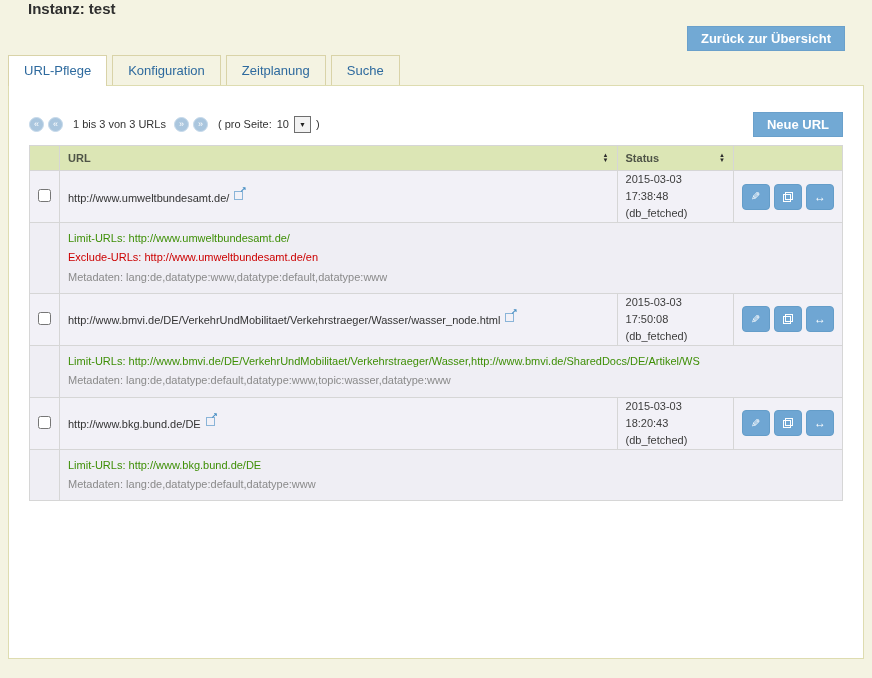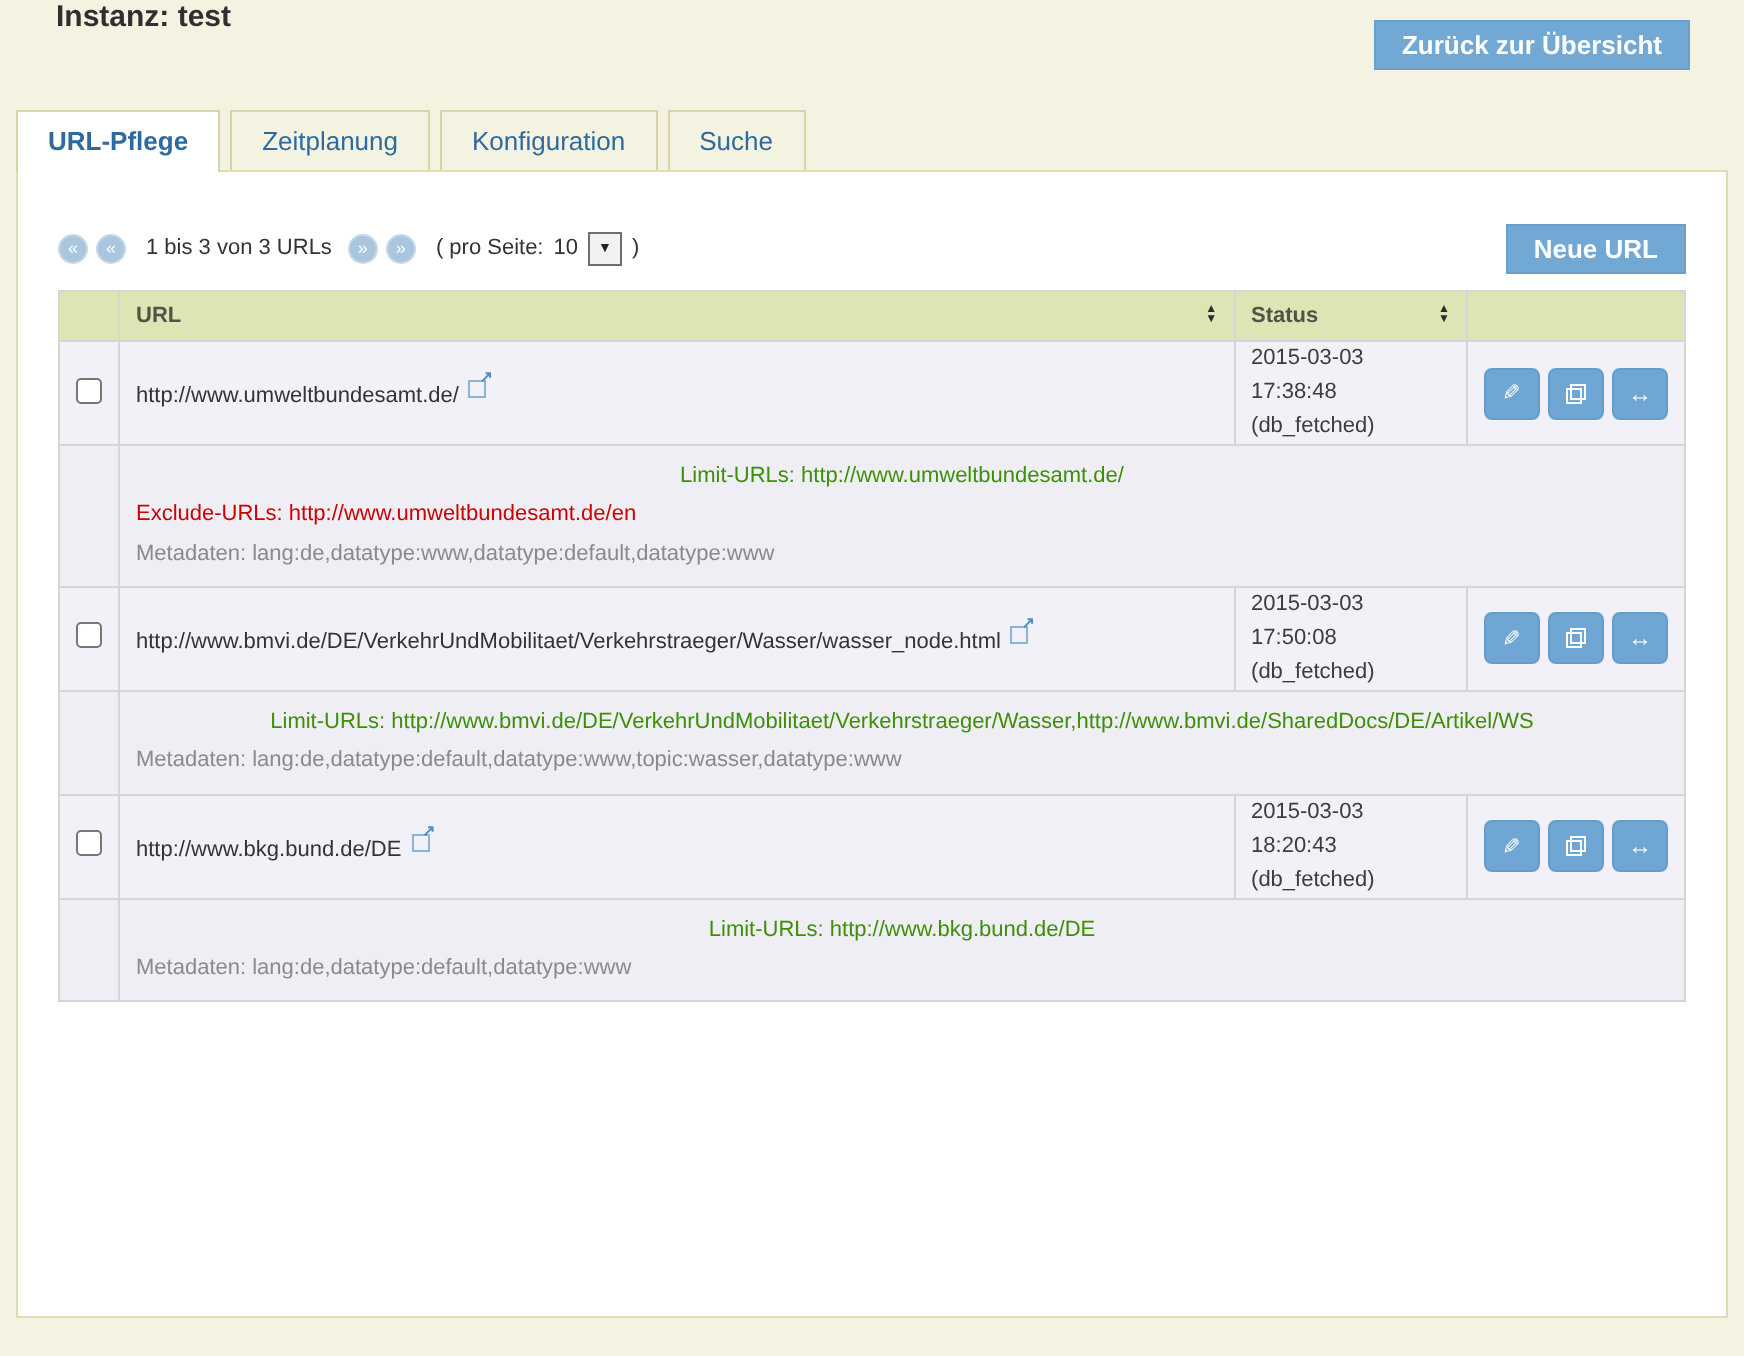--- a/index.html
+++ b/index.html
@@ -11,29 +11,29 @@
     font-size: 11px;
   }
   
   .header { position: relative; padding: 0 28px 10px; height: 46px; }
   .page-title { font-size: 15px; font-weight: bold; color: #2f2f2f; }
   .btn-blue {
     background: #72a9d4; color: #fff; font-weight: bold; font-size: 13px;
     border: 1px solid #6aa0cb; padding: 4px 13px; cursor: pointer;
     font-family: "Liberation Sans", sans-serif;
   }
-  .back-btn { position: absolute; right: 27px; top: 10px; margin-left: 28px; }
+  .back-btn { position: absolute; right: 27px; top: 26px; margin-left: 28px; }
   
   .tabs { display: flex; gap: 5px; padding-left: 8px; margin-top: 9px; position: relative; z-index: 2; }
   .tab {
     border: 1px solid #d9d3a8; border-bottom: none;
     padding: 7px 15px 6px; font-size: 13px; color: #2e6a9e;
     background: #f4f3e2; cursor: pointer; white-space: nowrap;
   }
-  .tab.active { background: #fff; margin-bottom: -1px; padding-bottom: 8px; border-color: #d9d3a8; font-weight: bold; }
+  .tab.active { background: #fff; margin-bottom: -1px; padding-bottom: 8px; border-color: #d9d3a8; }
   
   .panel {
     margin: 0 8px; background: #fff; border: 1px solid #dedcb0;
     padding: 22px 20px 18px; min-height: 574px; position: relative; z-index: 1;
   }
   
   fieldset.filter {
     border: 1px solid #b9b9b9; border-radius: 3px;
     padding: 6px 14px 16px; margin-bottom: 22px;
   }
@@ -89,39 +89,39 @@
     background: #6fa6d3; color: #fff; cursor: pointer; position: relative;
     display: inline-flex; align-items: center; justify-content: center;
     font-family: "Liberation Sans", sans-serif;
   }
   .icon-pencil { font-size: 11px; transform: scaleX(-1); display: inline-block; }
   .icon-arrows { font-size: 12px; font-weight: bold; }
   .icon-copy { display: inline-block; width: 10px; height: 10px; position: relative; }
   .icon-copy::before { content: ""; position: absolute; left: 0; bottom: 0; width: 6px; height: 6px; border: 1px solid #fff; }
   .icon-copy::after  { content: ""; position: absolute; right: 0; top: 0; width: 6px; height: 6px; border: 1px solid #fff; }
   .row-sub td { background: #efeef4; padding: 6px 8px; line-height: 1.75; }
-  .line-limit { color: #3e8f06; text-align: center; }
+  .line-limit { color: #3e8f06; }
   .line-exclude { color: #cc0000; }
   .line-meta { color: #8a8a8a; }
   .ext-icon { display: inline-block; width: 10px; height: 10px; position: relative; margin-left: 5px; vertical-align: 2px; }
   .ext-icon::before { content: ""; position: absolute; left: 0; bottom: 0; width: 7px; height: 7px; border: 1px solid #8ab4d8; }
   .ext-icon::after { content: "\2197"; position: absolute; right: -2px; top: -5px; font-size: 8px; font-weight: bold; color: #4a90c4; }
 </style>
 </head>
 <body>
 
 <div class="header">
   <span class="page-title">Instanz: test</span>
   <button class="btn-blue back-btn">Zurück zur Übersicht</button>
 </div>
 
 <div class="tabs">
   <div class="tab active">URL-Pflege</div>
+  <div class="tab">Konfiguration</div>
   <div class="tab">Zeitplanung</div>
-  <div class="tab">Konfiguration</div>
   <div class="tab">Suche</div>
 </div>
 
 <div class="panel">
 
 
   <div class="list-controls">
     <span class="pager-btn">«</span>
     <span class="pager-btn">«</span>
     <span class="pager-info">1 bis 3 von 3 URLs</span>

